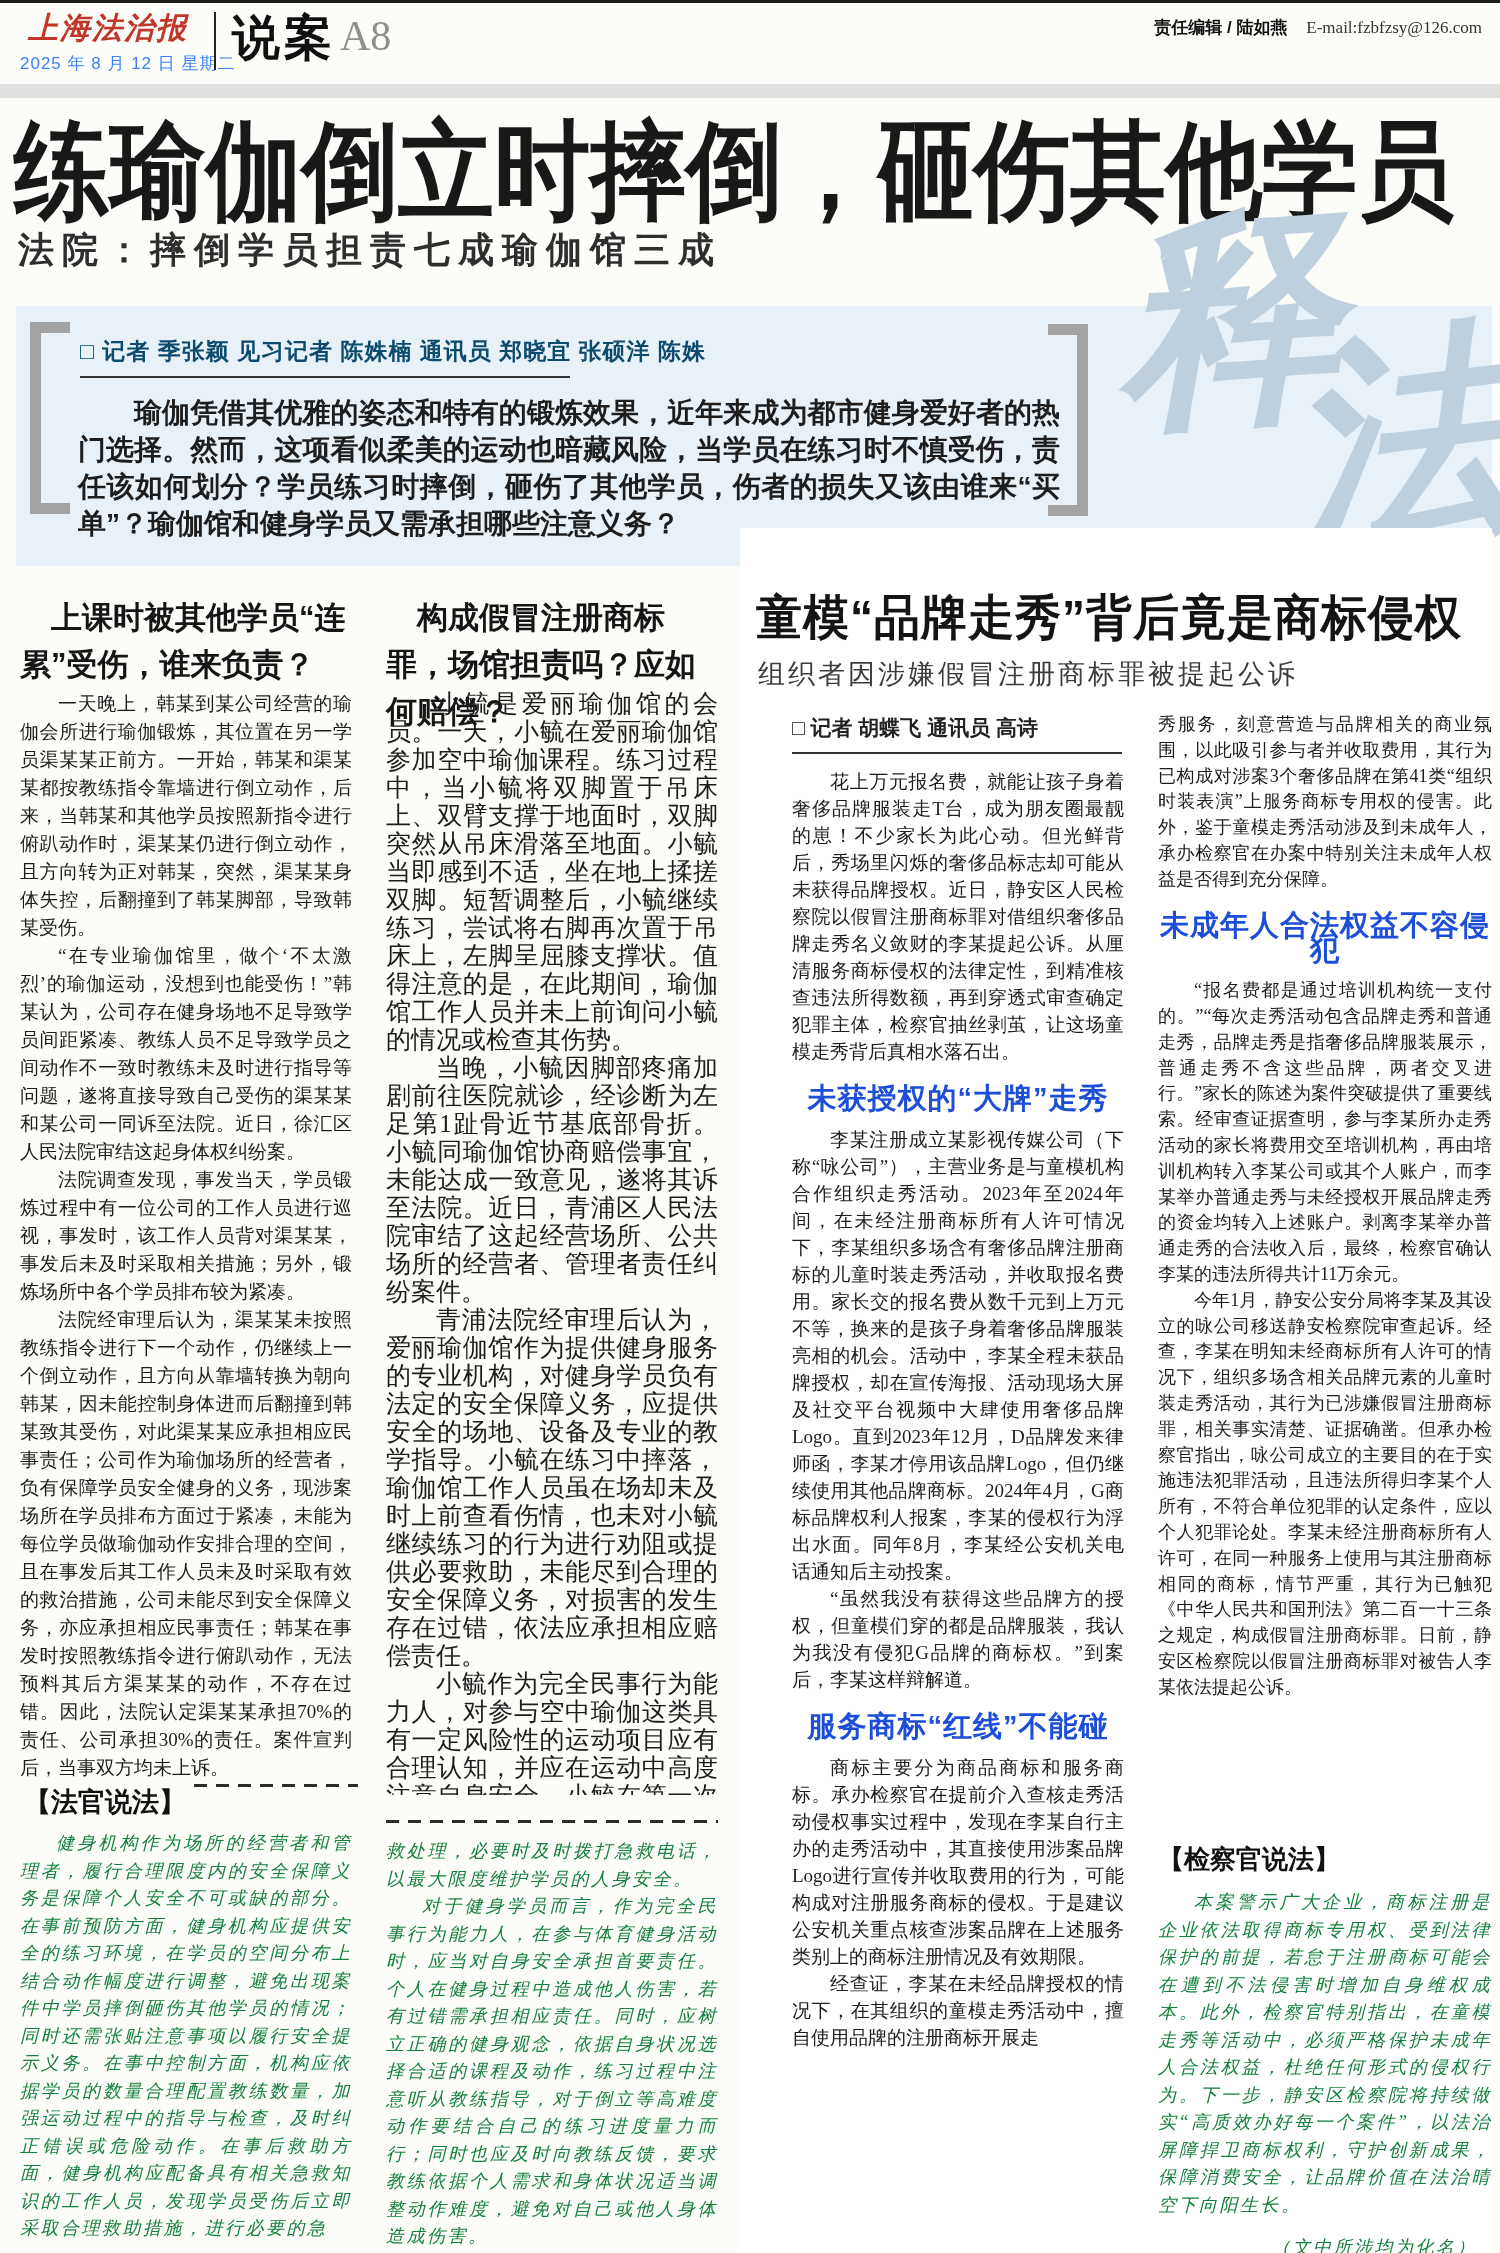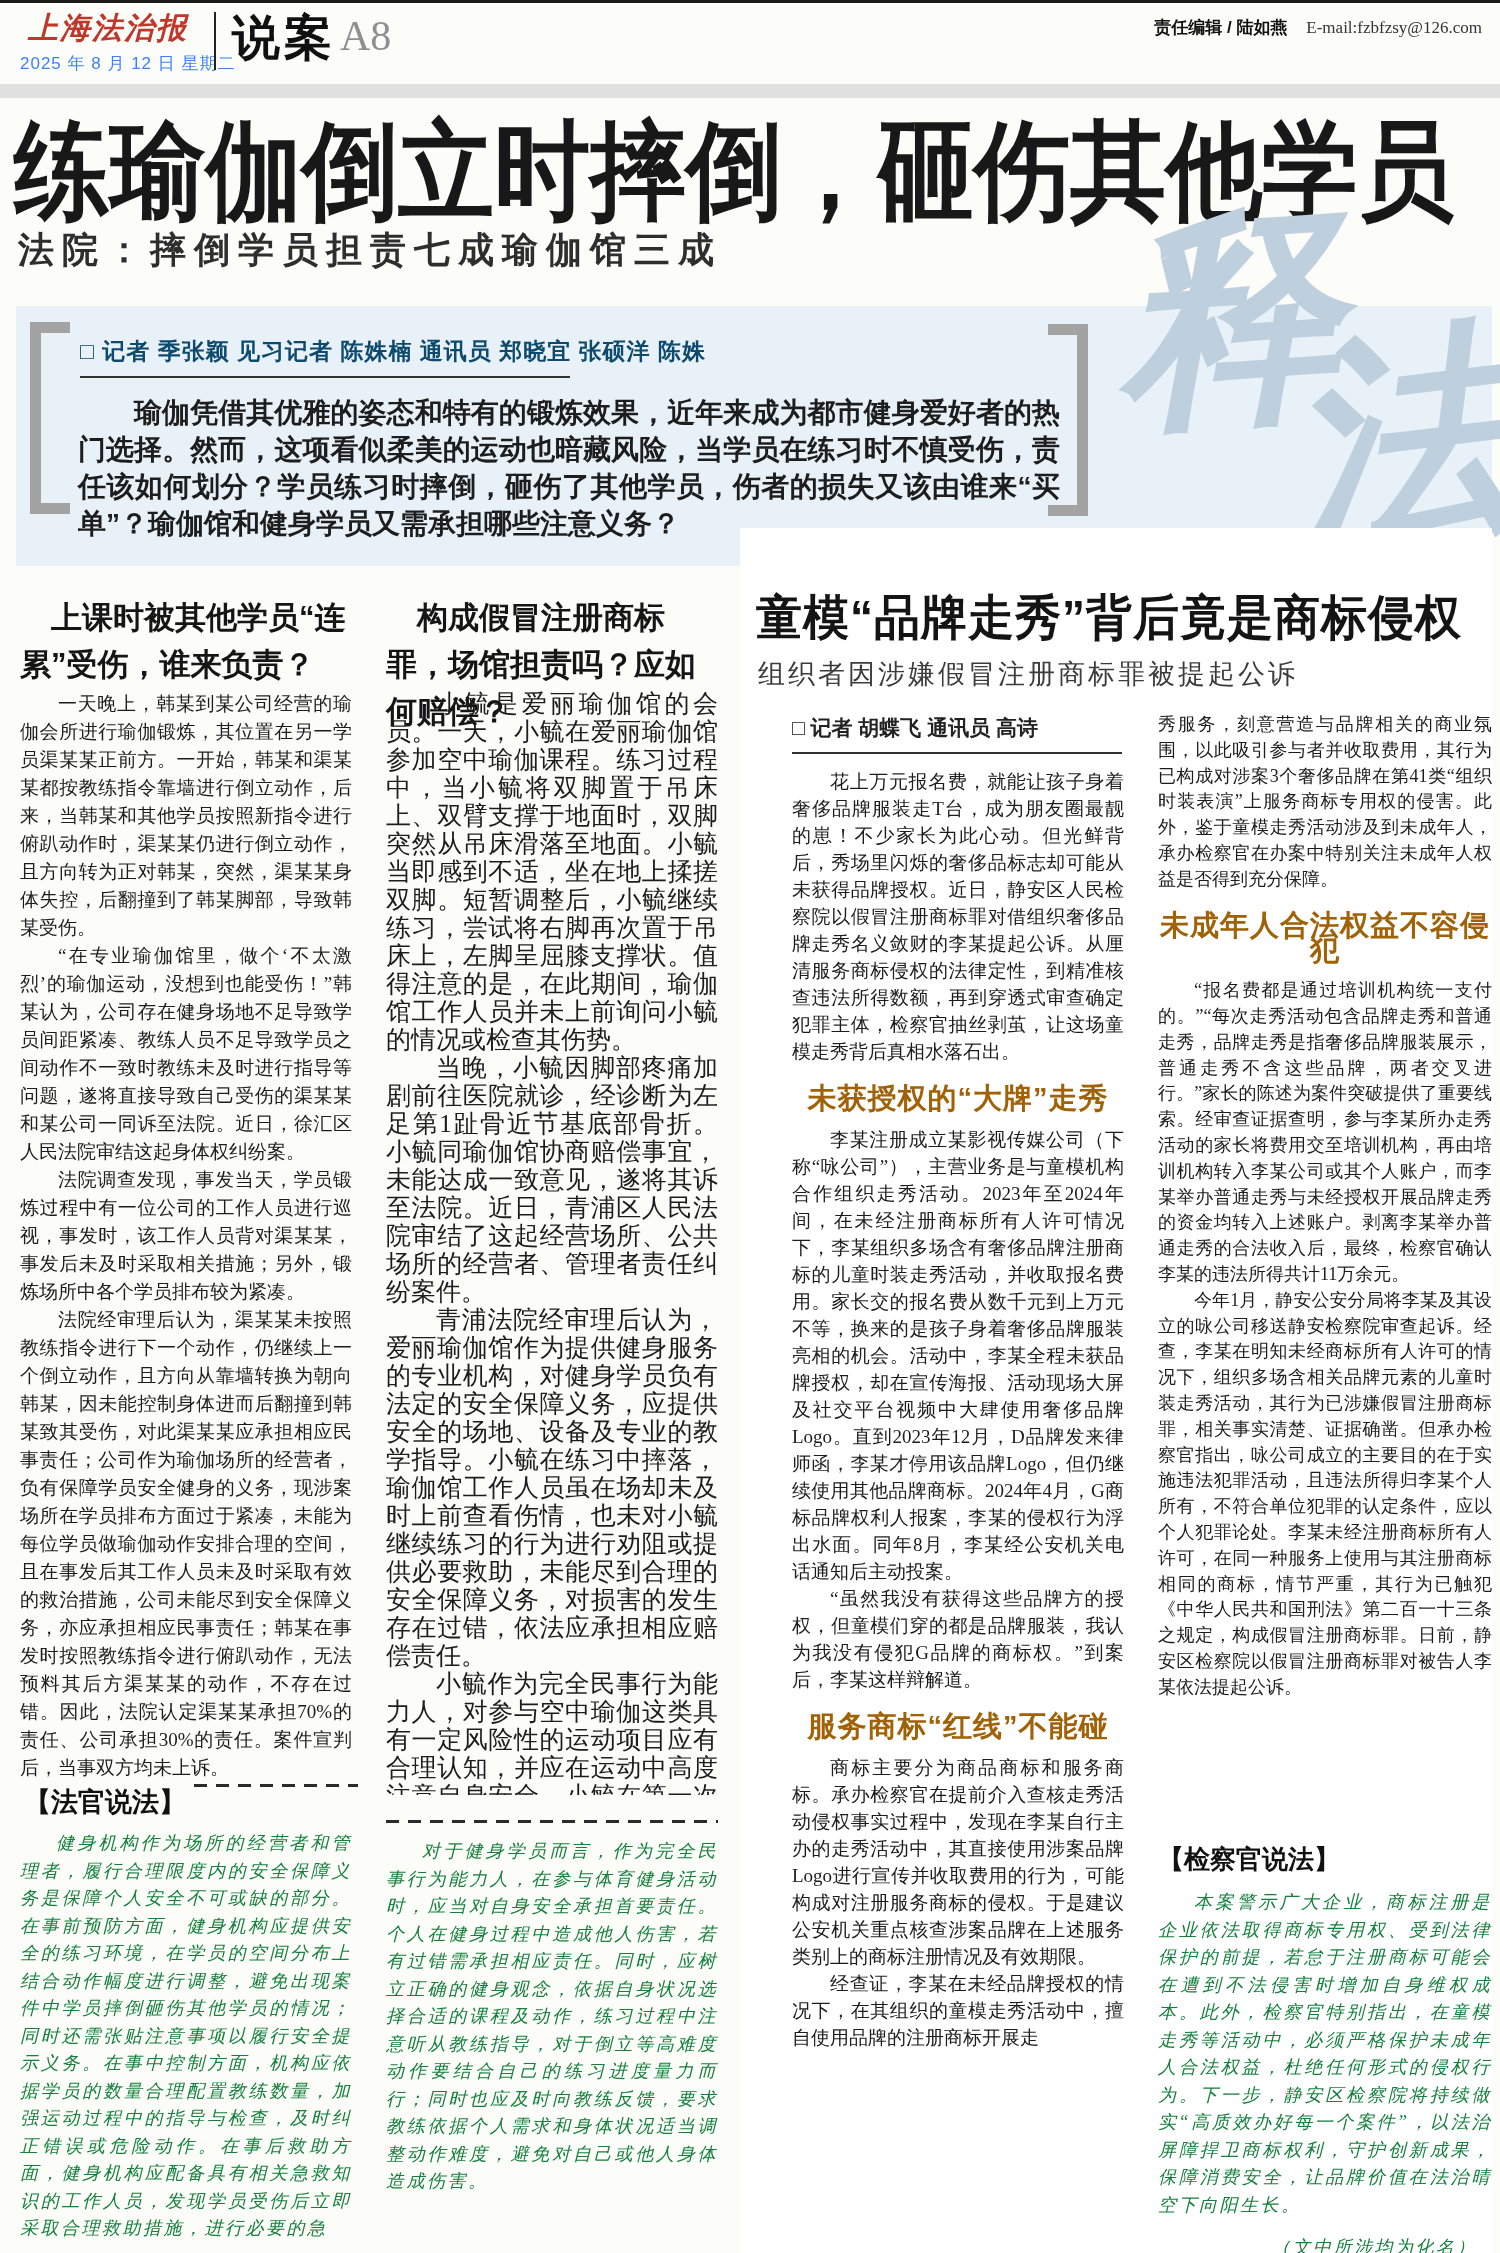--- a/index.html
+++ b/index.html
@@ -63,21 +63,21 @@
   
   .right-card{left:740px;top:528px;width:752px;height:1725px;background:#ffffff;}
   .r-headline{left:756px;top:586px;font-size:46px;font-weight:900;color:#141414;letter-spacing:1px;white-space:nowrap;
         transform:scaleY(1.05);transform-origin:top left;}
   .r-subtitle{left:758px;top:656px;font-size:27px;font-weight:500;color:#3c3c3c;letter-spacing:3px;}
   .r-byline{left:792px;top:714px;font-size:21px;font-weight:700;color:#222;}
   .r-byline-rule{left:792px;top:752px;width:330px;height:2px;background:#333;}
 
   #col3-body{left:792px;top:768px;width:332px;height:1485px;font-size:19px;line-height:27px;}
   #col4-body{left:1158px;top:712px;width:334px;height:1128px;font-size:18px;line-height:25.8px;}
-  .r-sub{font-size:29px;font-weight:800;color:#a16207;text-align:center;text-indent:0;
+  .r-sub{font-size:29px;font-weight:800;color:#1d4ed8;text-align:center;text-indent:0;
          margin:20px 0 14px 0;font-family:"Liberation Sans",sans-serif !important;letter-spacing:1px;}
   #prosecutor-block{left:1158px;top:1842px;width:334px;}
   .pros-label{font-size:26px;font-weight:800;color:#111;margin-bottom:12px;}
   .pros-note{text-align:right;margin-top:6px;}
 </style>
 </head>
 <body>
 
 <div class="page">
 
@@ -125,20 +125,21 @@
 
   <div class="abs judge-row">
     <span class="judge-label">【法官说法】</span>
     <span class="dashes"></span>
   </div>
   <div class="coltext kai" id="judge-kai1">
     <p>健身机构作为场所的经营者和管理者，履行合理限度内的安全保障义务是保障个人安全不可或缺的部分。在事前预防方面，健身机构应提供安全的练习环境，在学员的空间分布上结合动作幅度进行调整，避免出现案件中学员摔倒砸伤其他学员的情况；同时还需张贴注意事项以履行安全提示义务。在事中控制方面，机构应依据学员的数量合理配置教练数量，加强运动过程中的指导与检查，及时纠正错误或危险动作。在事后救助方面，健身机构应配备具有相关急救知识的工作人员，发现学员受伤后立即采取合理救助措施，进行必要的急</p>
   </div>
   <div class="abs col2-dash dashes"></div>
   <div class="coltext kai" id="judge-kai2">
+    <p class="noindent">救处理，必要时及时拨打急救电话，以最大限度维护学员的人身安全。</p>
     <p>对于健身学员而言，作为完全民事行为能力人，在参与体育健身活动时，应当对自身安全承担首要责任。个人在健身过程中造成他人伤害，若有过错需承担相应责任。同时，应树立正确的健身观念，依据自身状况选择合适的课程及动作，练习过程中注意听从教练指导，对于倒立等高难度动作要结合自己的练习进度量力而行；同时也应及时向教练反馈，要求教练依据个人需求和身体状况适当调整动作难度，避免对自己或他人身体造成伤害。</p>
   </div>
 
   <div class="abs right-card"></div>
   <h1 class="abs r-headline" style="margin:0">童模“品牌走秀”背后竟是商标侵权</h1>
   <div class="abs r-subtitle">组织者因涉嫌假冒注册商标罪被提起公诉</div>
   <div class="abs r-byline">□ 记者 胡蝶飞  通讯员 高诗</div>
   <div class="abs r-byline-rule"></div>
 
   <div class="coltext" id="col3-body">

